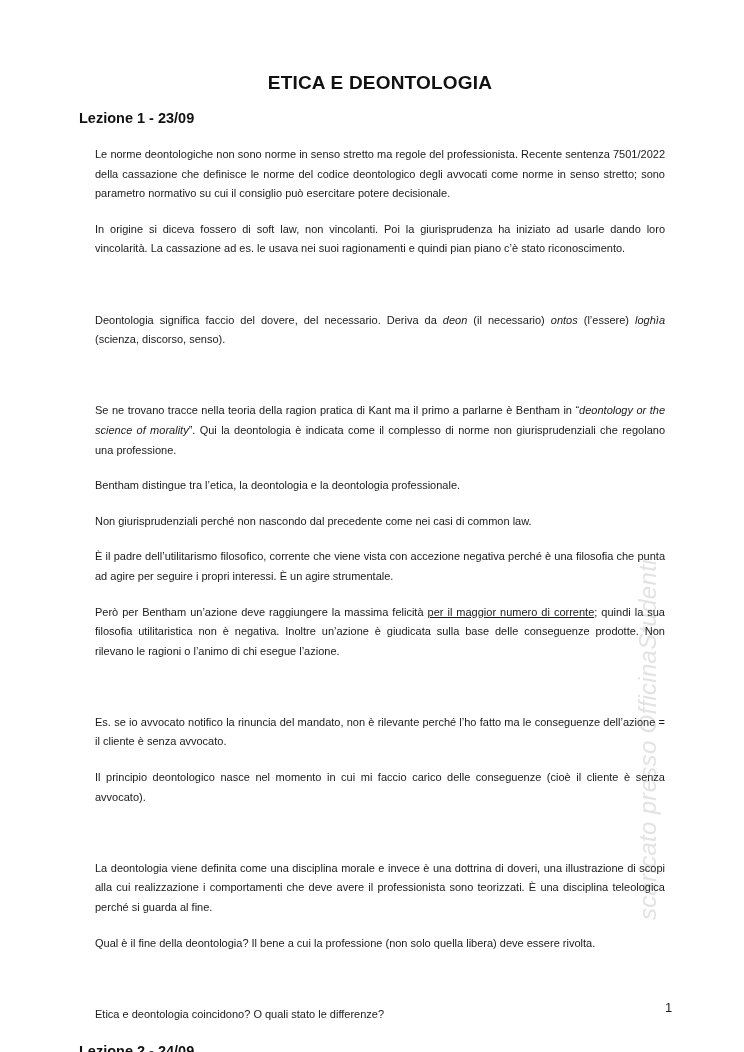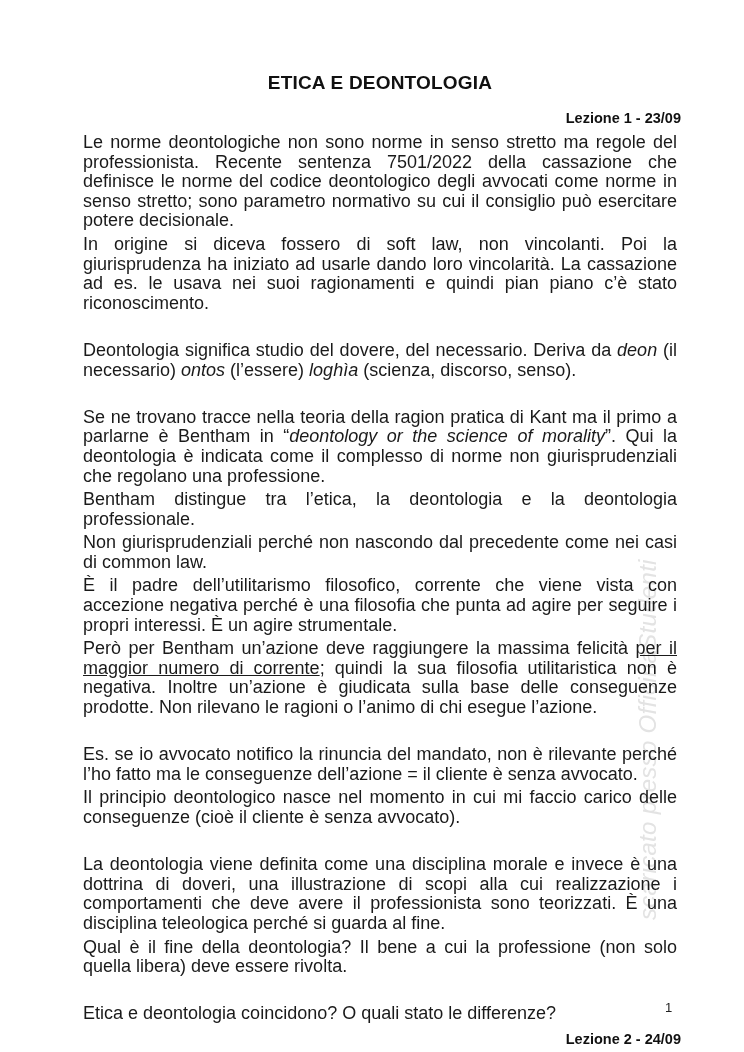--- a/index.html
+++ b/index.html
@@ -36,28 +36,27 @@
       margin: 0 0 11px 0;
       line-height: 26px;
       color: #111;
     }
     .lesson-heading {
       font-weight: bold;
       font-size: 14.5px;
       line-height: 22px;
       margin: 0 0 1px 0;
       color: #111;
-      text-align: right;
     }
     .lesson-heading.second {
       margin-top: 0;
     }
     p.para {
-      margin: 4px;
-      font-size: 18px;
+      margin: 16px;
+      font-size: 11px;
       line-height: 19.6px;
       text-align: justify;
       color: #1a1a1a;
     }
     .gap {
       height: 19.6px;
     }
     .italic { font-style: italic; }
     .underline { text-decoration: underline; }
     .watermark {
@@ -92,21 +91,21 @@
 
     <h1 class="doc-title">ETICA E DEONTOLOGIA</h1>
 
     <section>
       <h2 class="lesson-heading">Lezione 1 - 23/09</h2>
 
       <p class="para">Le norme deontologiche non sono norme in senso stretto ma regole del professionista. Recente sentenza 7501/2022 della cassazione che definisce le norme del codice deontologico degli avvocati come norme in senso stretto; sono parametro normativo su cui il consiglio può esercitare potere decisionale.</p>
       <p class="para">In origine si diceva fossero di soft law, non vincolanti. Poi la giurisprudenza ha iniziato ad usarle dando loro vincolarità. La cassazione ad es. le usava nei suoi ragionamenti e quindi pian piano c’è stato riconoscimento.</p>
       <div class="gap"></div>
 
-      <p class="para"><span>Deontologia significa studio del dovere, del necessario. Deriva da </span><span class="italic">deon</span><span> (il necessario) </span><span class="italic">ontos</span><span> (l’essere) </span><span class="italic">loghìa</span><span> (scienza, discorso, senso).</span></p>
+      <p class="para"><span>Deontologia significa faccio del dovere, del necessario. Deriva da </span><span class="italic">deon</span><span> (il necessario) </span><span class="italic">ontos</span><span> (l’essere) </span><span class="italic">loghìa</span><span> (scienza, discorso, senso).</span></p>
       <div class="gap"></div>
 
       <p class="para"><span>Se ne trovano tracce nella teoria della ragion pratica di Kant ma il primo a parlarne è Bentham in “</span><span class="italic">deontology or the science of morality</span><span>”. Qui la deontologia è indicata come il complesso di norme non giurisprudenziali che regolano una professione.</span></p>
       <p class="para">Bentham distingue tra l’etica, la deontologia e la deontologia professionale.</p>
       <p class="para">Non giurisprudenziali perché non nascondo dal precedente come nei casi di common law.</p>
       <p class="para">È il padre dell’utilitarismo filosofico, corrente che viene vista con accezione negativa perché è una filosofia che punta ad agire per seguire i propri interessi. È un agire strumentale.</p>
       <p class="para"><span>Però per Bentham un’azione deve raggiungere la massima felicità </span><span class="underline">per il maggior numero di corrente</span><span>; quindi la sua filosofia utilitaristica non è negativa. Inoltre un’azione è giudicata sulla base delle conseguenze prodotte. Non rilevano le ragioni o l’animo di chi esegue l’azione.</span></p>
       <div class="gap"></div>
 
       <p class="para">Es. se io avvocato notifico la rinuncia del mandato, non è rilevante perché l’ho fatto ma le conseguenze dell’azione = il cliente è senza avvocato.</p>

